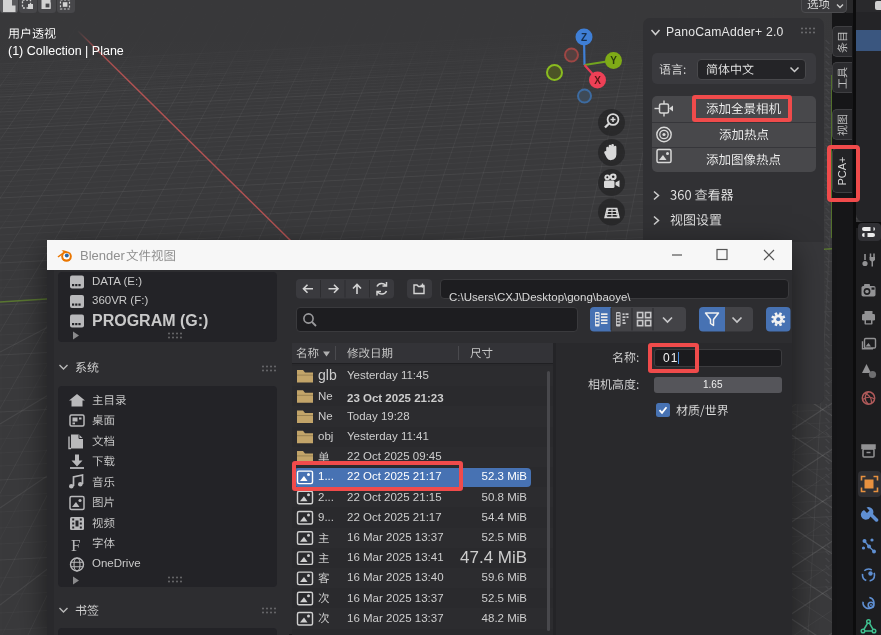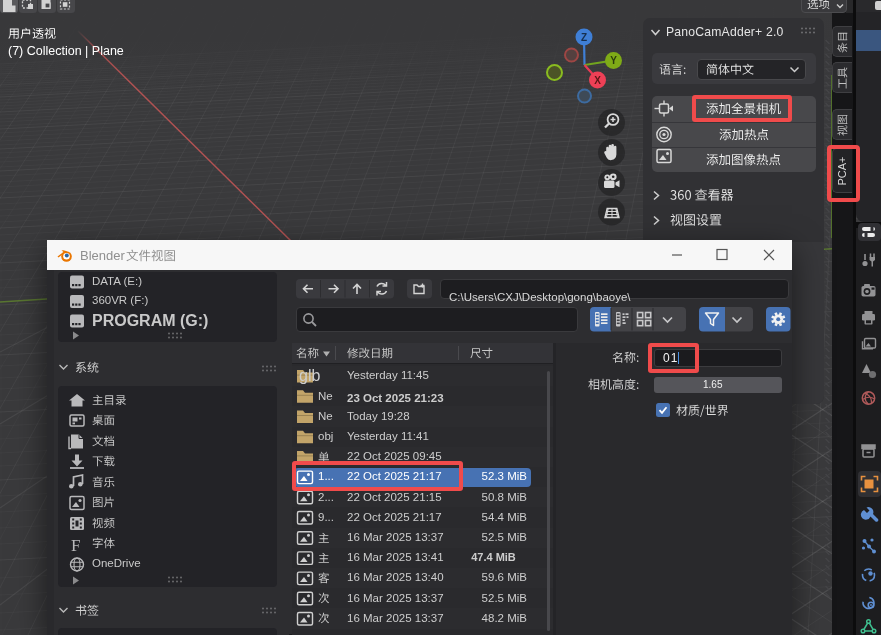--- a/index.html
+++ b/index.html
@@ -205,21 +205,21 @@
       <rect x="22.5" y="0" width="8" height="8" fill="none" stroke="#d2d2d2" stroke-width="1.3" stroke-dasharray="2 1.6"></rect>
       <rect x="28" y="4" width="5" height="5" fill="#d2d2d2"></rect>
       <rect x="41.5" y="0" width="9" height="9" fill="#d2d2d2"></rect>
       <rect x="45" y="3" width="5" height="5" fill="#47474a" stroke="#d2d2d2" stroke-width="1.2"></rect>
       <rect x="60.5" y="0" width="9" height="9" fill="none" stroke="#d2d2d2" stroke-width="1.2" stroke-dasharray="2 1.6"></rect>
       <rect x="62.8" y="2.2" width="4.6" height="4.6" fill="#d2d2d2"></rect>
     </svg>
     <svg class="ab " style="left:8.0px;top:26.5px;" width="50" height="14" viewBox="0 0 50 14">
       <path fill="#ffffff" transform="translate(0,10.8) scale(0.012000,-0.012000)" d="M153 770L153 407C153 266 143 89 32 -36C49 -45 79 -70 90 -85C167 0 201 115 216 227L467 227L467 -71L543 -71L543 227L813 227L813 22C813 4 806 -2 786 -3C767 -4 699 -5 629 -2C639 -22 651 -55 655 -74C749 -75 807 -74 841 -62C875 -50 887 -27 887 22L887 770ZM227 698L467 698L467 537L227 537ZM813 698L813 537L543 537L543 698ZM227 466L467 466L467 298L223 298C226 336 227 373 227 407ZM813 466L813 298L543 298L543 466ZM1247 615L1769 615L1769 414L1246 414L1247 467ZM1441 826C1461 782 1483 726 1495 685L1169 685L1169 467C1169 316 1156 108 1034 -41C1052 -49 1085 -72 1099 -86C1197 34 1232 200 1243 344L1769 344L1769 278L1845 278L1845 685L1528 685L1574 699C1562 738 1537 799 1513 845ZM2061 765C2119 716 2187 646 2216 597L2278 644C2246 692 2177 760 2118 806ZM2854 824C2736 797 2518 780 2338 773C2345 758 2353 734 2355 719C2430 721 2512 725 2593 732L2593 655L2313 655L2313 596L2547 596C2480 526 2377 462 2283 431C2298 418 2318 393 2329 377C2421 413 2523 483 2593 561L2593 427L2665 427L2665 564C2732 487 2831 417 2923 381C2934 398 2954 423 2969 436C2874 465 2773 528 2709 596L2952 596L2952 655L2665 655L2665 738C2754 747 2837 759 2903 773ZM2392 403L2392 344L2508 344C2490 237 2446 158 2309 115C2324 102 2343 76 2350 60C2506 113 2558 210 2579 344L2699 344C2691 312 2683 280 2674 255L2844 255C2835 180 2826 147 2813 135C2805 128 2797 127 2780 127C2763 127 2716 128 2668 132C2678 115 2685 91 2686 74C2736 70 2784 70 2808 72C2835 73 2854 78 2870 94C2892 115 2904 166 2916 283C2917 293 2918 311 2918 311L2756 311L2777 403ZM2251 456L2056 456L2056 386L2179 386L2179 83C2136 63 2090 27 2045 -15L2095 -80C2152 -18 2206 34 2243 34C2265 34 2296 5 2335 -19C2401 -58 2484 -68 2600 -68C2698 -68 2867 -63 2945 -58C2946 -36 2958 1 2966 20C2867 10 2715 3 2601 3C2495 3 2411 9 2349 46C2301 74 2278 98 2251 100ZM3450 791L3450 259L3523 259L3523 725L3832 725L3832 259L3907 259L3907 791ZM3154 804C3190 765 3229 710 3247 673L3308 713C3290 748 3250 800 3211 838ZM3637 649L3637 454C3637 297 3607 106 3354 -25C3369 -37 3393 -65 3402 -81C3552 -2 3631 105 3671 214L3671 20C3671 -47 3698 -65 3766 -65L3857 -65C3944 -65 3955 -24 3965 133C3946 138 3921 148 3902 163C3898 19 3893 -8 3858 -8L3777 -8C3749 -8 3741 0 3741 28L3741 276L3690 276C3705 337 3709 397 3709 452L3709 649ZM3063 668L3063 599L3305 599C3247 472 3142 347 3039 277C3050 263 3068 225 3074 204C3113 233 3152 269 3190 310L3190 -79L3261 -79L3261 352C3296 307 3339 250 3359 219L3407 279C3388 301 3318 381 3280 422C3328 490 3369 566 3397 644L3357 671L3343 668Z"></path>
     </svg>
-    <div class="txt" style="left:8px;top:41.8px;height:18.5px;line-height:18.5px;font-size:12.5px;color:#ffffff;font-weight:400;">(7) Collection | Plane</div>
+    <div class="txt" style="left:8px;top:41.8px;height:18.5px;line-height:18.5px;font-size:12.5px;color:#ffffff;font-weight:400;">(1) Collection | Plane</div>
     <div class="ab" style="left:801px;top:-6px;width:46px;height:19px;background:#39393c;border:1px solid #4c4c4f;border-radius:4px;z-index:6;"></div>
     <svg class="ab " style="left:807.0px;top:-2.2px;z-index:7;" width="25" height="13" viewBox="0 0 25 13">
       <path fill="#dddddd" transform="translate(0,10.3) scale(0.011500,-0.011500)" d="M61 765C119 716 187 646 216 597L278 644C246 692 177 760 118 806ZM446 810C422 721 380 633 326 574C344 565 376 545 390 534C413 562 435 597 455 636L603 636L603 490L320 490L320 423L501 423C484 292 443 197 293 144C309 130 331 102 339 83C507 149 557 264 576 423L679 423L679 191C679 115 696 93 771 93C786 93 854 93 869 93C932 93 952 125 959 252C938 257 907 268 893 282C890 177 886 163 861 163C847 163 792 163 782 163C756 163 753 166 753 191L753 423L951 423L951 490L678 490L678 636L909 636L909 701L678 701L678 836L603 836L603 701L485 701C498 731 509 763 518 795ZM251 456L56 456L56 386L179 386L179 83C136 63 90 27 45 -15L95 -80C152 -18 206 34 243 34C265 34 296 5 335 -19C401 -58 484 -68 600 -68C698 -68 867 -63 945 -58C946 -36 958 1 966 20C867 10 715 3 601 3C495 3 411 9 349 46C301 74 278 98 251 100ZM1618 500L1618 289C1618 184 1591 56 1319 -19C1335 -34 1357 -61 1366 -77C1649 12 1693 158 1693 289L1693 500ZM1689 91C1766 41 1864 -31 1911 -79L1961 -26C1913 21 1813 90 1736 138ZM1029 184L1048 106C1140 137 1262 179 1379 219L1369 284L1247 247L1247 650L1363 650L1363 722L1046 722L1046 650L1172 650L1172 225ZM1417 624L1417 153L1490 153L1490 556L1816 556L1816 155L1891 155L1891 624L1655 624C1670 655 1686 692 1702 728L1957 728L1957 796L1381 796L1381 728L1613 728C1603 694 1591 656 1578 624Z"></path>
     </svg>
     <svg class="ab" style="left:835px;top:2px;z-index:7" width="10" height="8" viewBox="0 0 10 8">
       <path d="M2 2.5l3 3 3-3" fill="none" stroke="#ccc" stroke-width="1.4"></path>
     </svg>
     <svg class="ab" style="left:540px;top:20px" width="95" height="90" viewBox="0 0 95 90">
       <line x1="44.5" y1="45" x2="44" y2="17" stroke="#3f7fd6" stroke-width="2.2"></line>
       <line x1="44.5" y1="45" x2="73" y2="40.5" stroke="#72a41f" stroke-width="2.2"></line>
@@ -802,21 +802,21 @@
       <rect x="3.5" y="206.1" width="15" height="12.5" rx="1.5" fill="none" stroke="#d0d0d0" stroke-width="1.4"></rect>
       <path d="M6 216.1 l4-5 3.5 5z" fill="#d0d0d0"></path>
       <circle cx="14.5" cy="209.6" r="1.5" fill="#d0d0d0"></circle>
       <rect x="3.5" y="226.29999999999998" width="15" height="12.5" rx="1.5" fill="none" stroke="#d0d0d0" stroke-width="1.4"></rect>
       <path d="M6 236.29999999999998 l4-5 3.5 5z" fill="#d0d0d0"></path>
       <circle cx="14.5" cy="229.79999999999998" r="1.5" fill="#d0d0d0"></circle>
       <rect x="3.5" y="246.49999999999997" width="15" height="12.5" rx="1.5" fill="none" stroke="#d0d0d0" stroke-width="1.4"></rect>
       <path d="M6 256.5 l4-5 3.5 5z" fill="#d0d0d0"></path>
       <circle cx="14.5" cy="249.99999999999997" r="1.5" fill="#d0d0d0"></circle>
     </svg>
-    <div class="txt" style="left:299px;top:367.4px;height:17.5px;line-height:17.5px;font-size:16px;color:#cdcdcd;font-weight:400;">glb</div>
+    <div class="txt" style="left:318px;top:367.4px;height:17.5px;line-height:17.5px;font-size:14px;color:#cdcdcd;font-weight:400;">glb</div>
     <div class="txt" style="left:347px;top:367.4px;height:17.5px;line-height:17.5px;font-size:11.5px;color:#cdcdcd;font-weight:400;">Yesterday 11:45</div>
     <div class="txt" style="left:318px;top:387.6px;height:17.5px;line-height:17.5px;font-size:11.5px;color:#cdcdcd;font-weight:400;">Ne</div>
     <div class="txt" style="left:347px;top:390px;height:17.5px;line-height:17.5px;font-size:11.5px;color:#cdcdcd;font-weight:700;">23 Oct 2025 21:23</div>
     <div class="txt" style="left:318px;top:407.8px;height:17.5px;line-height:17.5px;font-size:11.5px;color:#cdcdcd;font-weight:400;">Ne</div>
     <div class="txt" style="left:347px;top:407.8px;height:17.5px;line-height:17.5px;font-size:11.5px;color:#cdcdcd;font-weight:400;">Today 19:28</div>
     <div class="txt" style="left:318px;top:428.0px;height:17.5px;line-height:17.5px;font-size:11.5px;color:#cdcdcd;font-weight:400;">obj</div>
     <div class="txt" style="left:347px;top:428.0px;height:17.5px;line-height:17.5px;font-size:11.5px;color:#cdcdcd;font-weight:400;">Yesterday 11:41</div>
     <svg class="ab " style="left:318.0px;top:450.7px;" width="14" height="13" viewBox="0 0 14 13">
       <path fill="#cdcdcd" transform="translate(0,10.3) scale(0.011500,-0.011500)" d="M221 437L459 437L459 329L221 329ZM536 437L785 437L785 329L536 329ZM221 603L459 603L459 497L221 497ZM536 603L785 603L785 497L536 497ZM709 836C686 785 645 715 609 667L366 667L407 687C387 729 340 791 299 836L236 806C272 764 311 707 333 667L148 667L148 265L459 265L459 170L54 170L54 100L459 100L459 -79L536 -79L536 100L949 100L949 170L536 170L536 265L861 265L861 667L693 667C725 709 760 761 790 809Z"></path>
     </svg>
@@ -832,21 +832,21 @@
     <div class="txt" style="left:460px;top:508.8px;height:17.5px;line-height:17.5px;font-size:11.5px;color:#cdcdcd;font-weight:400;width:67px;text-align:right;">54.4 MiB</div>
     <svg class="ab " style="left:318.0px;top:531.5px;" width="14" height="13" viewBox="0 0 14 13">
       <path fill="#cdcdcd" transform="translate(0,10.3) scale(0.011500,-0.011500)" d="M374 795C435 750 505 686 545 640L103 640L103 567L459 567L459 347L149 347L149 274L459 274L459 27L56 27L56 -46L948 -46L948 27L540 27L540 274L856 274L856 347L540 347L540 567L897 567L897 640L572 640L620 675C580 722 499 790 435 836Z"></path>
     </svg>
     <div class="txt" style="left:347px;top:529.0px;height:17.5px;line-height:17.5px;font-size:11.5px;color:#cdcdcd;font-weight:400;">16 Mar 2025 13:37</div>
     <div class="txt" style="left:460px;top:529.0px;height:17.5px;line-height:17.5px;font-size:11.5px;color:#cdcdcd;font-weight:400;width:67px;text-align:right;">52.5 MiB</div>
     <svg class="ab " style="left:318.0px;top:551.7px;" width="14" height="13" viewBox="0 0 14 13">
       <path fill="#cdcdcd" transform="translate(0,10.3) scale(0.011500,-0.011500)" d="M374 795C435 750 505 686 545 640L103 640L103 567L459 567L459 347L149 347L149 274L459 274L459 27L56 27L56 -46L948 -46L948 27L540 27L540 274L856 274L856 347L540 347L540 567L897 567L897 640L572 640L620 675C580 722 499 790 435 836Z"></path>
     </svg>
     <div class="txt" style="left:347px;top:549.1px;height:17.5px;line-height:17.5px;font-size:11.5px;color:#cdcdcd;font-weight:400;">16 Mar 2025 13:41</div>
-    <div class="txt" style="left:460px;top:549.1px;height:17.5px;line-height:17.5px;font-size:11px;color:#cdcdcd;font-weight:700;width:67px;text-align:center;">47.4 MiB</div>
+    <div class="txt" style="left:460px;top:549.1px;height:17.5px;line-height:17.5px;font-size:17px;color:#cdcdcd;font-weight:400;width:67px;text-align:center;">47.4 MiB</div>
     <svg class="ab " style="left:318.0px;top:571.9px;" width="14" height="13" viewBox="0 0 14 13">
       <path fill="#cdcdcd" transform="translate(0,10.3) scale(0.011500,-0.011500)" d="M356 529L660 529C618 483 564 441 502 404C442 439 391 479 352 525ZM378 663C328 586 231 498 92 437C109 425 132 400 143 383C202 412 254 445 299 480C337 438 382 400 432 366C310 307 169 264 35 240C49 223 65 193 72 173C124 184 178 197 231 213L231 -79L305 -79L305 -45L701 -45L701 -78L778 -78L778 218C823 207 870 197 917 190C928 211 948 244 965 261C823 279 687 315 574 367C656 421 727 486 776 561L725 592L711 588L413 588C430 608 445 628 459 648ZM501 324C573 284 654 252 740 228L278 228C356 254 432 286 501 324ZM305 18L305 165L701 165L701 18ZM432 830C447 806 464 776 477 749L77 749L77 561L151 561L151 681L847 681L847 561L923 561L923 749L563 749C548 781 525 819 505 849Z"></path>
     </svg>
     <div class="txt" style="left:347px;top:569.4px;height:17.5px;line-height:17.5px;font-size:11.5px;color:#cdcdcd;font-weight:400;">16 Mar 2025 13:40</div>
     <div class="txt" style="left:460px;top:569.4px;height:17.5px;line-height:17.5px;font-size:11.5px;color:#cdcdcd;font-weight:400;width:67px;text-align:right;">59.6 MiB</div>
     <svg class="ab " style="left:318.0px;top:592.1px;" width="14" height="13" viewBox="0 0 14 13">
       <path fill="#cdcdcd" transform="translate(0,10.3) scale(0.011500,-0.011500)" d="M57 717C125 679 210 619 250 578L298 639C256 680 170 735 102 771ZM42 73L111 21C173 111 249 227 308 329L250 379C185 270 100 146 42 73ZM454 840C422 680 366 524 289 426C309 417 346 396 361 384C401 441 437 514 468 596L837 596C818 527 787 451 763 403C781 395 811 380 827 371C862 440 906 546 932 644L877 674L862 670L493 670C509 720 523 772 534 825ZM569 547L569 485C569 342 547 124 240 -26C259 -39 285 -66 297 -84C494 15 581 143 620 265C676 105 766 -12 911 -73C921 -53 944 -22 961 -7C787 56 692 210 647 411C648 437 649 461 649 484L649 547Z"></path>
     </svg>
     <div class="txt" style="left:347px;top:589.6px;height:17.5px;line-height:17.5px;font-size:11.5px;color:#cdcdcd;font-weight:400;">16 Mar 2025 13:37</div>
     <div class="txt" style="left:460px;top:589.6px;height:17.5px;line-height:17.5px;font-size:11.5px;color:#cdcdcd;font-weight:400;width:67px;text-align:right;">52.5 MiB</div>

